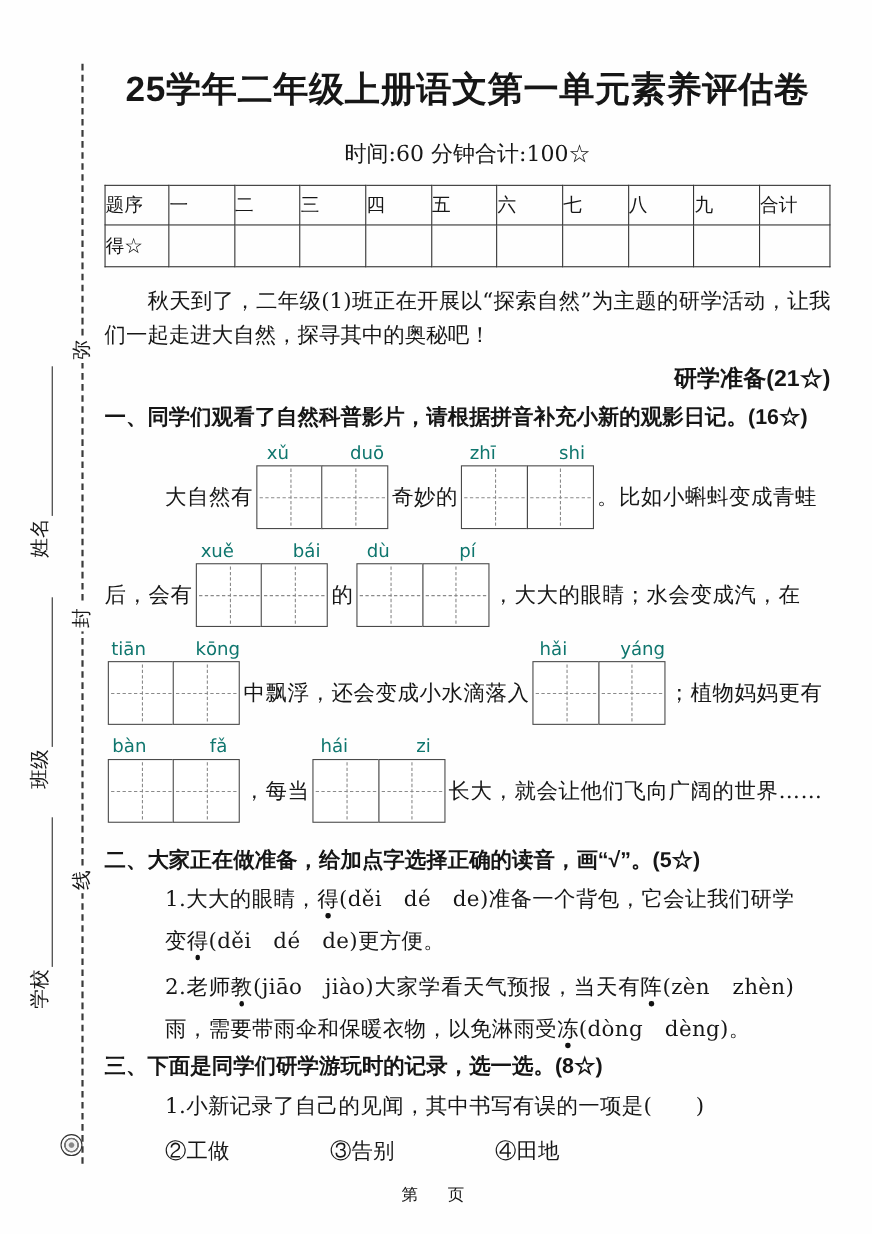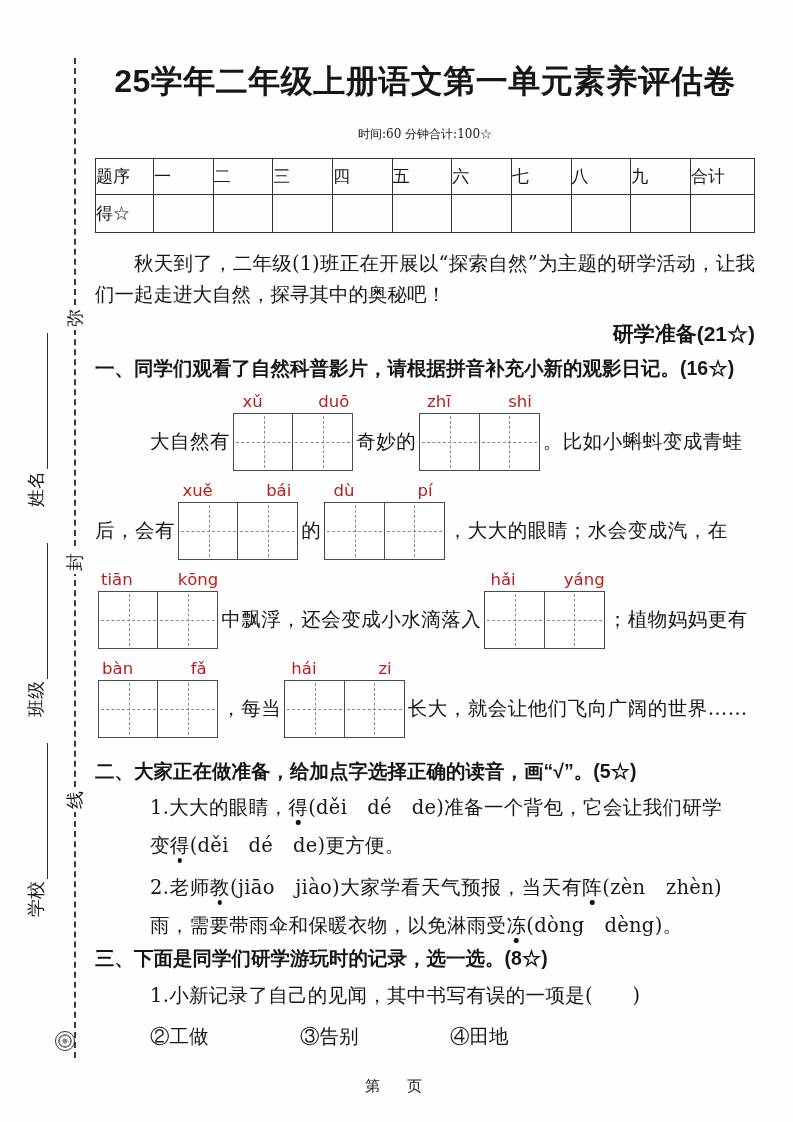--- a/index.html
+++ b/index.html
@@ -33,21 +33,21 @@
     position:absolute; left:55px; top:1031px; width:20px; height:20px;
     border:1.6px solid #333; border-radius:50%;
     background:radial-gradient(circle at 50% 50%, #888 0 2px, #f2f2f2 3px 5px, #777 5.5px 6.5px, #fefefe 7px);
   }
   
   .content { margin-left:95px; width:660px; padding-top:60px; }
   .exam-title {
     font-family:"Liberation Sans", sans-serif; font-weight:bold;
     font-size:32px; text-align:center; letter-spacing:0.5px; white-space:nowrap;
   }
-  .meta-row { display:flex; justify-content:center; margin-top:22px; font-size:12px; }
+  .meta-row { display:flex; justify-content:center; margin-top:22px; font-size:20px; }
   table.score { border-collapse:collapse; width:100%; margin-top:15px; table-layout:fixed; }
   table.score td {
     border:1.6px solid #333; text-align:left; font-size:17px;
     height:36px; padding:0;
   }
   table.score tr:last-child td { height:38px; }
   table.score td.first { width:58px; }
   table.score td.last { width:64px; }
   .intro { margin-top:16px; font-size:19.5px; line-height:1.58; text-indent:2em; text-align:justify; }
   .sec-head {
@@ -56,21 +56,21 @@
   }
   .q-head {
     font-family:"Liberation Sans", sans-serif; font-weight:bold;
     font-size:19.5px; margin-top:7px; white-space:nowrap;
   }
   
   .fline { display:flex; align-items:flex-end; margin-top:10px; font-size:19.5px; }
   .fline .seg { margin-bottom:16px; white-space:nowrap; letter-spacing:0.5px; }
   .ind { margin-left:55px; }
   .pbox { display:inline-flex; flex-direction:column; margin:0 3px; }
-  .py { display:flex; font-family:"DejaVu Sans", sans-serif; font-size:16.5px; color:#b91c1c; margin-bottom:2px;gap:42px; }
+  .py { display:flex; font-family:"DejaVu Sans", sans-serif; font-size:16.5px; color:#0f766e; margin-bottom:2px;gap:42px; }
   .py span { flex:1; text-align:center; }
   .cells { display:flex; }
   .cell { width:61px; height:58px; border:1.7px solid #4a4a4a; position:relative; background:#fff; }
   .cell + .cell { margin-left:-1.7px; }
   .cell::before { content:""; position:absolute; left:50%; top:2px; bottom:2px; border-left:1.4px dashed #8a8a8a; }
   .cell::after  { content:""; position:absolute; top:50%; left:2px; right:2px; border-top:1.4px dashed #8a8a8a; }
   
   .q-item { margin-left:55px; width:572px; font-size:19.5px; line-height:1.95; letter-spacing:0.3px; text-align:justify; }
   .q-item.first { margin-top:4px; }
   .dot { position:relative; }

